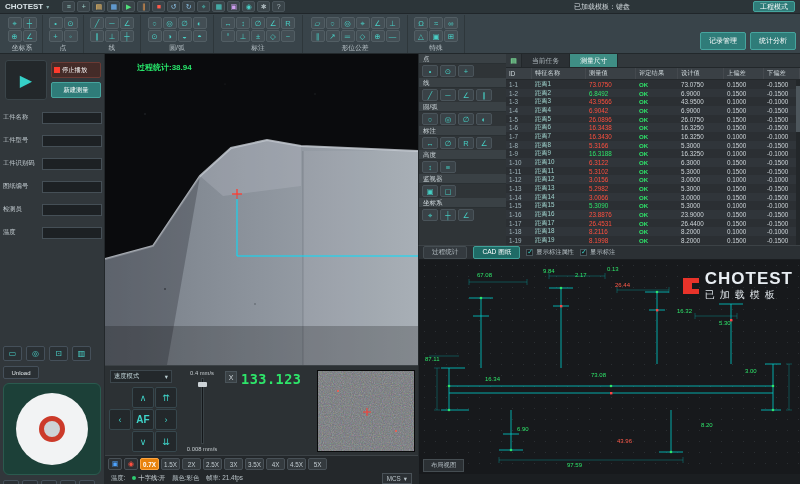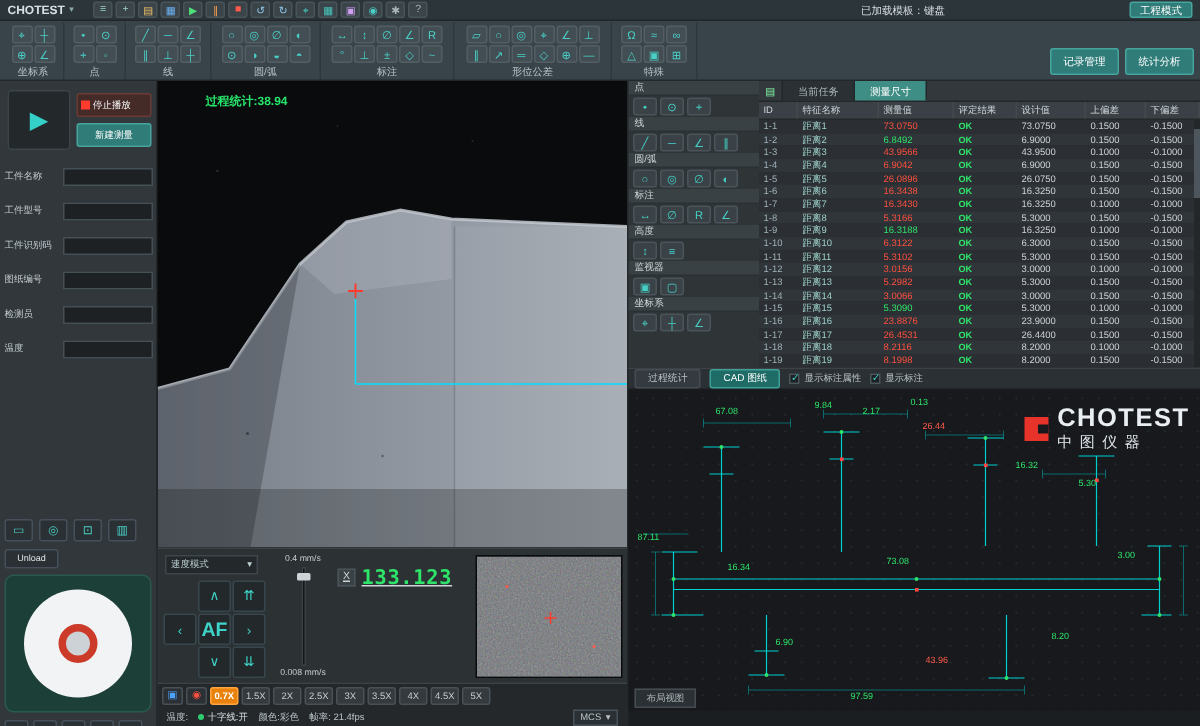--- a/index.html
+++ b/index.html
@@ -47,28 +47,28 @@
 
 
 .camera{position:absolute;left:105px;top:54px;width:313px;height:311px;background:#0a0b0d;overflow:hidden;}
 .cam-overlay{position:absolute;left:32px;top:8px;font-size:8px;font-weight:bold;color:#27e56a;}
 
 
 .motion{position:absolute;left:105px;top:365px;width:313px;height:90px;background:#2c3134;border-top:1px solid #3c4246;}
 .m-mode{position:absolute;left:5px;top:4px;width:62px;height:13px;background:#23282b;border:1px solid #3c464c;color:#bcd0d4;font-size:6.3px;display:flex;align-items:center;justify-content:space-between;padding:0 3px;cursor:pointer;}
 .dpad{position:absolute;left:4px;top:21px;display:grid;grid-template-columns:repeat(3,22px);grid-auto-rows:21px;gap:1px;}
 .dbtn{background:#23282b;border:1px solid #37474d;border-radius:2px;color:#3fd4c9;font-size:9px;cursor:pointer;}
-.dbtn.af{font-size:13px;font-weight:bold;}
+.dbtn.af{font-size:10px;font-weight:bold;}
 .dspace{}
 .vslider{position:absolute;left:76px;top:4px;width:42px;height:82px;display:flex;flex-direction:column;align-items:center;}
 .vs-lab{font-size:5.8px;color:#c6ccd0;white-space:nowrap;}
 .vs-track{flex:1;width:3px;background:#14171a;border:1px solid #3a4246;margin:2px 0;position:relative;cursor:pointer;}
 .vs-thumb{position:absolute;top:3px;left:-4px;width:9px;height:5px;background:#cdd3d7;border-radius:1px;}
 .axes{position:absolute;left:120px;top:5px;width:88px;}
-.axrow{display:flex;align-items:center;gap:4px;height:27px;text-decoration:underline;}
+.axrow{display:flex;align-items:flex-start;gap:4px;height:27px;}
 .axchip{width:12px;height:12px;background:#3a4145;border:1px solid #4a545a;color:#cfd6da;font-size:7px;display:flex;align-items:center;justify-content:center;}
 .axval{font-family:"DejaVu Sans Mono",monospace;font-size:13.5px;font-weight:bold;color:#2ee56a;letter-spacing:0.5px;}
 .noise{position:absolute;left:212px;top:4px;width:98px;height:82px;border:1px solid #0a0b0c;overflow:hidden;}
 
 
 .bottombar{position:absolute;left:105px;top:455px;width:313px;height:29px;background:#24282b;border-top:1px solid #3c4246;}
 .zoomrow{position:absolute;left:0;top:0;width:313px;height:16px;display:flex;align-items:center;gap:2px;padding:0 3px;}
 .bicon{width:14px;height:12px;background:#2b3034;border:1px solid #495157;border-radius:2px;font-size:7px;line-height:10px;text-align:center;}
 .zbtn{min-width:19px;height:12px;font-size:6.3px;background:#343a3e;border:1px solid #495157;color:#c3ccd1;border-radius:2px;padding:0 1px;cursor:pointer;}
 .zbtn.active{background:#e8820c;border-color:#ffa640;color:#fff;font-weight:bold;}
@@ -726,20 +726,20 @@
           <span class="anno" style="left: 326px; top: 108px;">3.00</span>
           <span class="anno" style="left: 148px; top: 202px;">97.59</span>
           <span class="anno" style="left: 98px; top: 166px;">6.90</span>
           <span class="anno r" style="left: 198px; top: 178px;">43.96</span>
           <span class="anno" style="left: 282px; top: 162px;">8.20</span>
         </div>
       <div class="brand">
         <div class="blogo"></div>
         <div class="bcol">
           <span class="bname">CHOTEST</span>
-          <span class="bsub">中图仪器</span>
+          <span class="bsub">已加载模板</span>
         </div>
       </div>
       <span class="layout-tab">布局视图</span>
     </div>
   </div>
 
 </div>
 
 </body></html>

